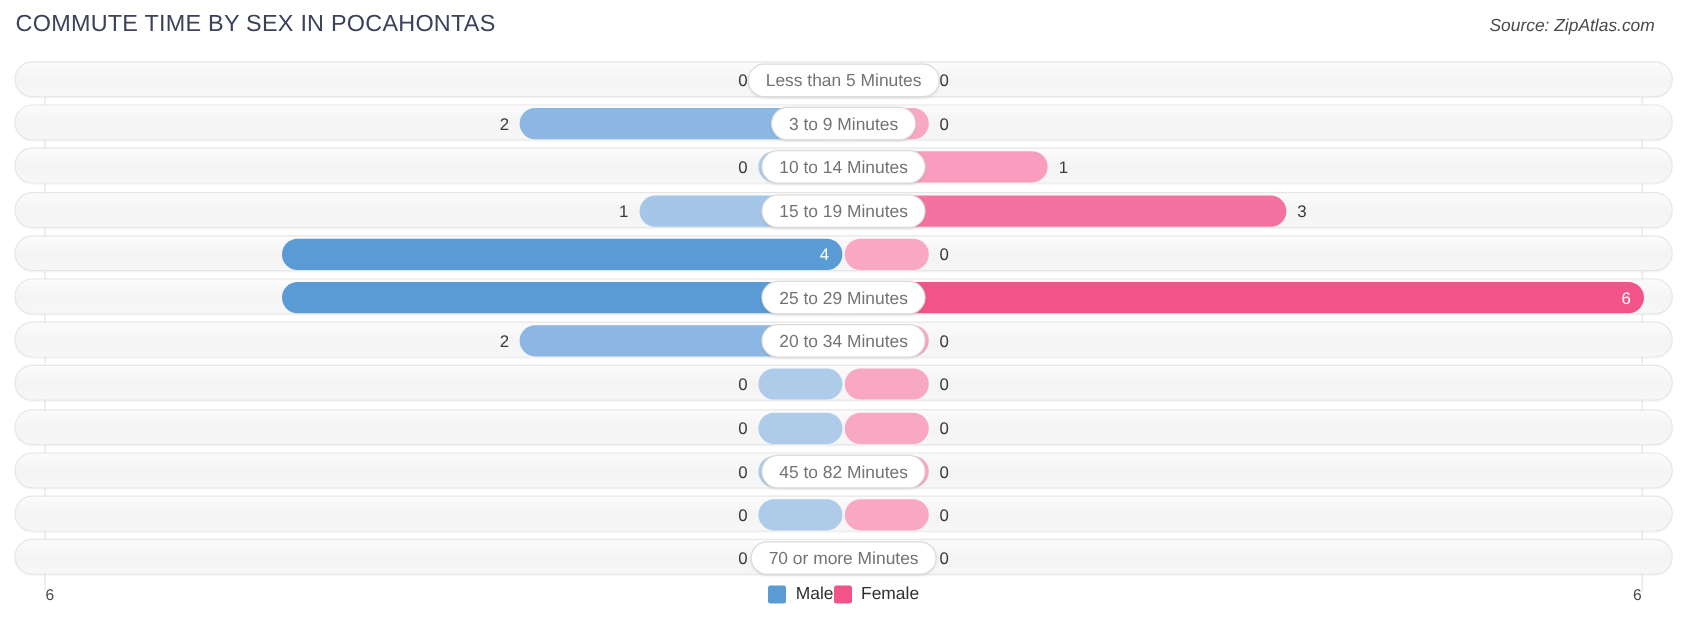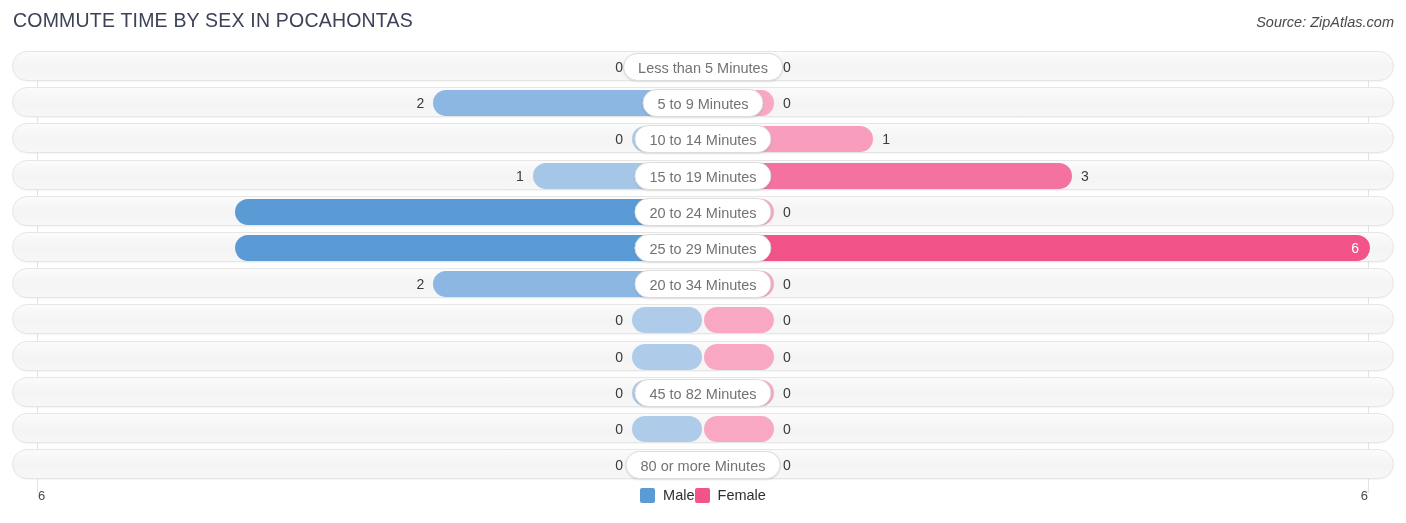--- a/index.html
+++ b/index.html
@@ -12,21 +12,21 @@
   }
   #app { position: relative; width: 1406px; height: 523px; background:#fff; }
 
   
   .title {
     position: absolute; left: 13px; top: 9px;
     font-size: 19.5px; color: #3c4257; letter-spacing: .2px;
     white-space: nowrap;
   }
   .source {
-    position: absolute; right: 12px; top: 14px;
+    position: absolute; right: 27px; top: 14px;
     font-size: 14.5px; font-style: italic; color: #4a4a4a;
     white-space: nowrap;
   }
 
   
   .plot {
     position: absolute; left: 12px; top: 51px;
     width: 1382px; height: 433px;
   }
   .gridline {
@@ -117,21 +117,21 @@
         </div>
       </div>
       <div class="row" style="top: 36.2px;">
         <div class="track">
           <div class="bar bar-male" style="width: 268.667px; background: rgb(139, 183, 226);">
             <span class="bar-val val-out-male">2</span>
           </div>
           <div class="bar bar-female" style="width: 70px; background: rgb(249, 168, 196);">
             <span class="bar-val val-out-female">0</span>
           </div>
-          <div class="pill">5 to 9 Minutes</div>
+          <div class="pill">3 to 9 Minutes</div>
         </div>
       </div>
       <div class="row" style="top: 72.4px;">
         <div class="track">
           <div class="bar bar-male" style="width: 70px; background: rgb(174, 203, 234);">
             <span class="bar-val val-out-male">0</span>
           </div>
           <div class="bar bar-female" style="width: 169.333px; background: rgb(248, 157, 189);">
             <span class="bar-val val-out-female">1</span>
           </div>
@@ -150,21 +150,20 @@
         </div>
       </div>
       <div class="row" style="top: 144.8px;">
         <div class="track">
           <div class="bar bar-male" style="width: 467.333px; background: rgb(91, 155, 213);">
             <span class="bar-val val-in-male">4</span>
           </div>
           <div class="bar bar-female" style="width: 70px; background: rgb(249, 168, 196);">
             <span class="bar-val val-out-female">0</span>
           </div>
-          <div class="pill">20 to 24 Minutes</div>
         </div>
       </div>
       <div class="row" style="top: 181px;">
         <div class="track">
           <div class="bar bar-male" style="width: 467.333px; background: rgb(91, 155, 213);">
             <span class="bar-val val-in-male">4</span>
           </div>
           <div class="bar bar-female" style="width: 666px; background: rgb(242, 84, 138);">
             <span class="bar-val val-in-female">6</span>
           </div>
@@ -224,21 +223,21 @@
         </div>
       </div>
       <div class="row" style="top: 398.2px;">
         <div class="track">
           <div class="bar bar-male" style="width: 70px; background: rgb(174, 203, 234);">
             <span class="bar-val val-out-male">0</span>
           </div>
           <div class="bar bar-female" style="width: 70px; background: rgb(249, 168, 196);">
             <span class="bar-val val-out-female">0</span>
           </div>
-          <div class="pill">80 or more Minutes</div>
+          <div class="pill">70 or more Minutes</div>
         </div>
       </div>
     </div>
 
   <div class="axis-label axis-left">6</div>
   <div class="axis-label axis-right">6</div>
 
   <div class="legend" id="legend">
       <div class="legend-item">
         <span class="swatch" style="background: rgb(91, 155, 213);"></span>

